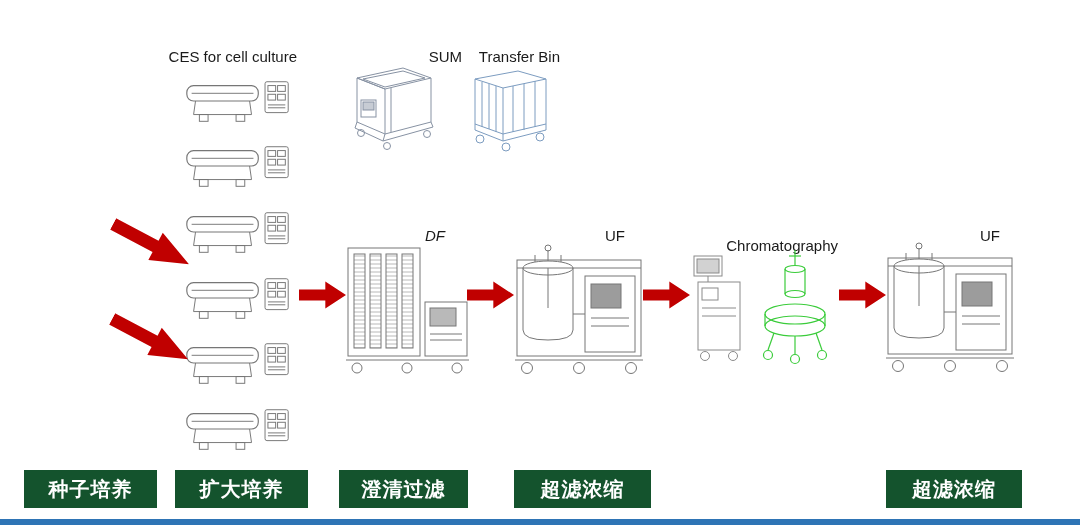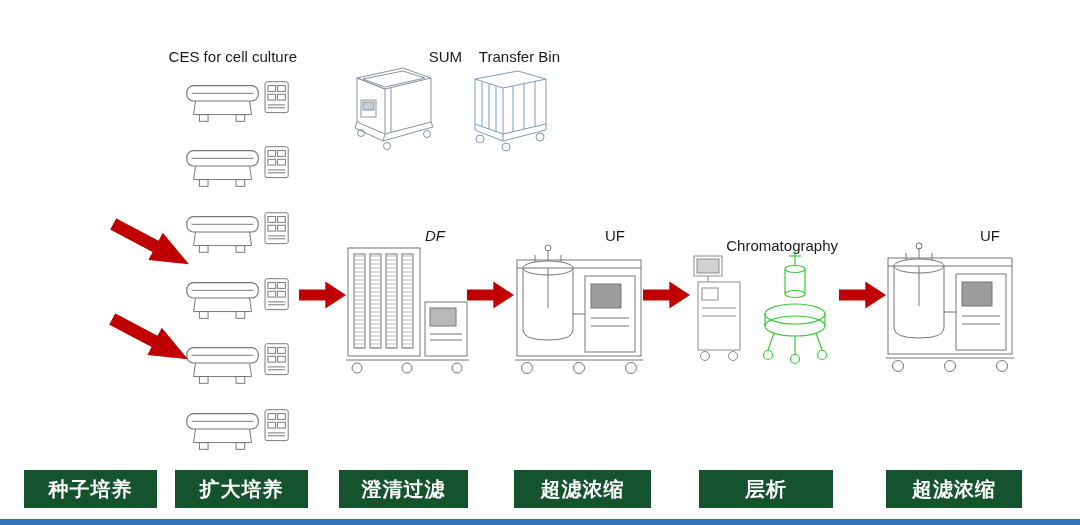--- a/index.html
+++ b/index.html
@@ -215,22 +215,19 @@
   </div>
   <div class="banner" style="left:175px; width:133px;">
     <span>扩大培养</span>
   </div>
   <div class="banner" style="left:339px; width:129px;">
     <span>澄清过滤</span>
   </div>
   <div class="banner" style="left:514px; width:137px;">
     <span>超滤浓缩</span>
   </div>
-  <div class="banner" style="left:699px; width:134px;">
-    <span>层析</span>
-  </div>
   <div class="banner" style="left:886px; width:136px;">
     <span>超滤浓缩</span>
   </div>
 
   <div class="footer-bar"></div>
 
 </div>
 
 </body></html>

